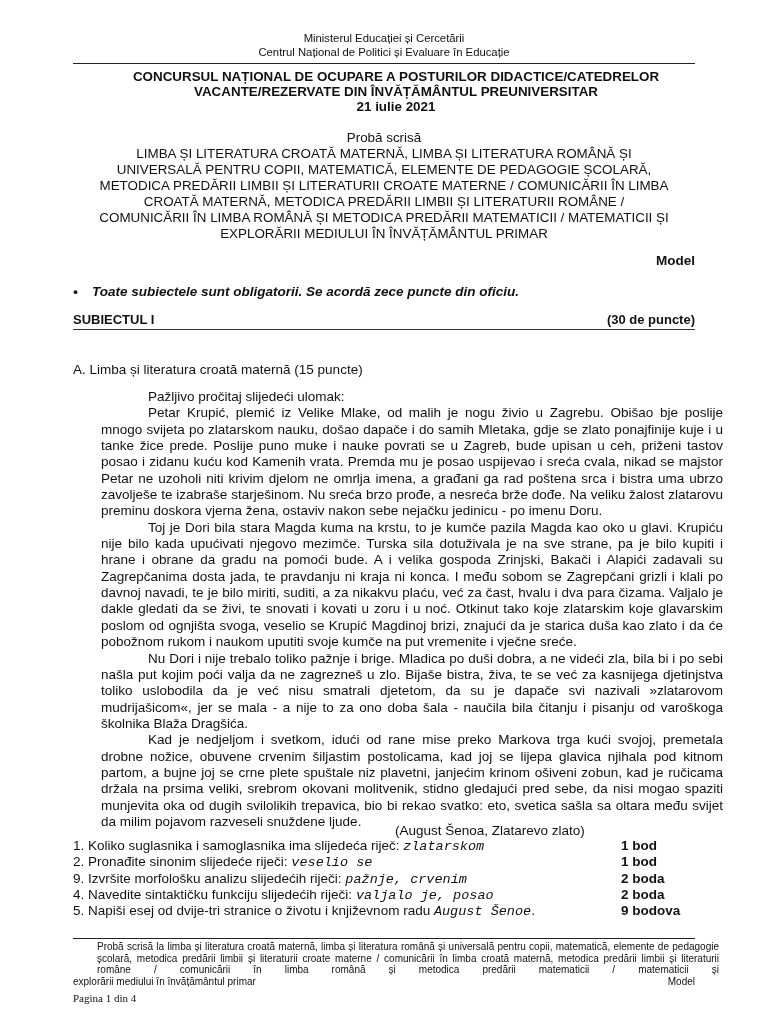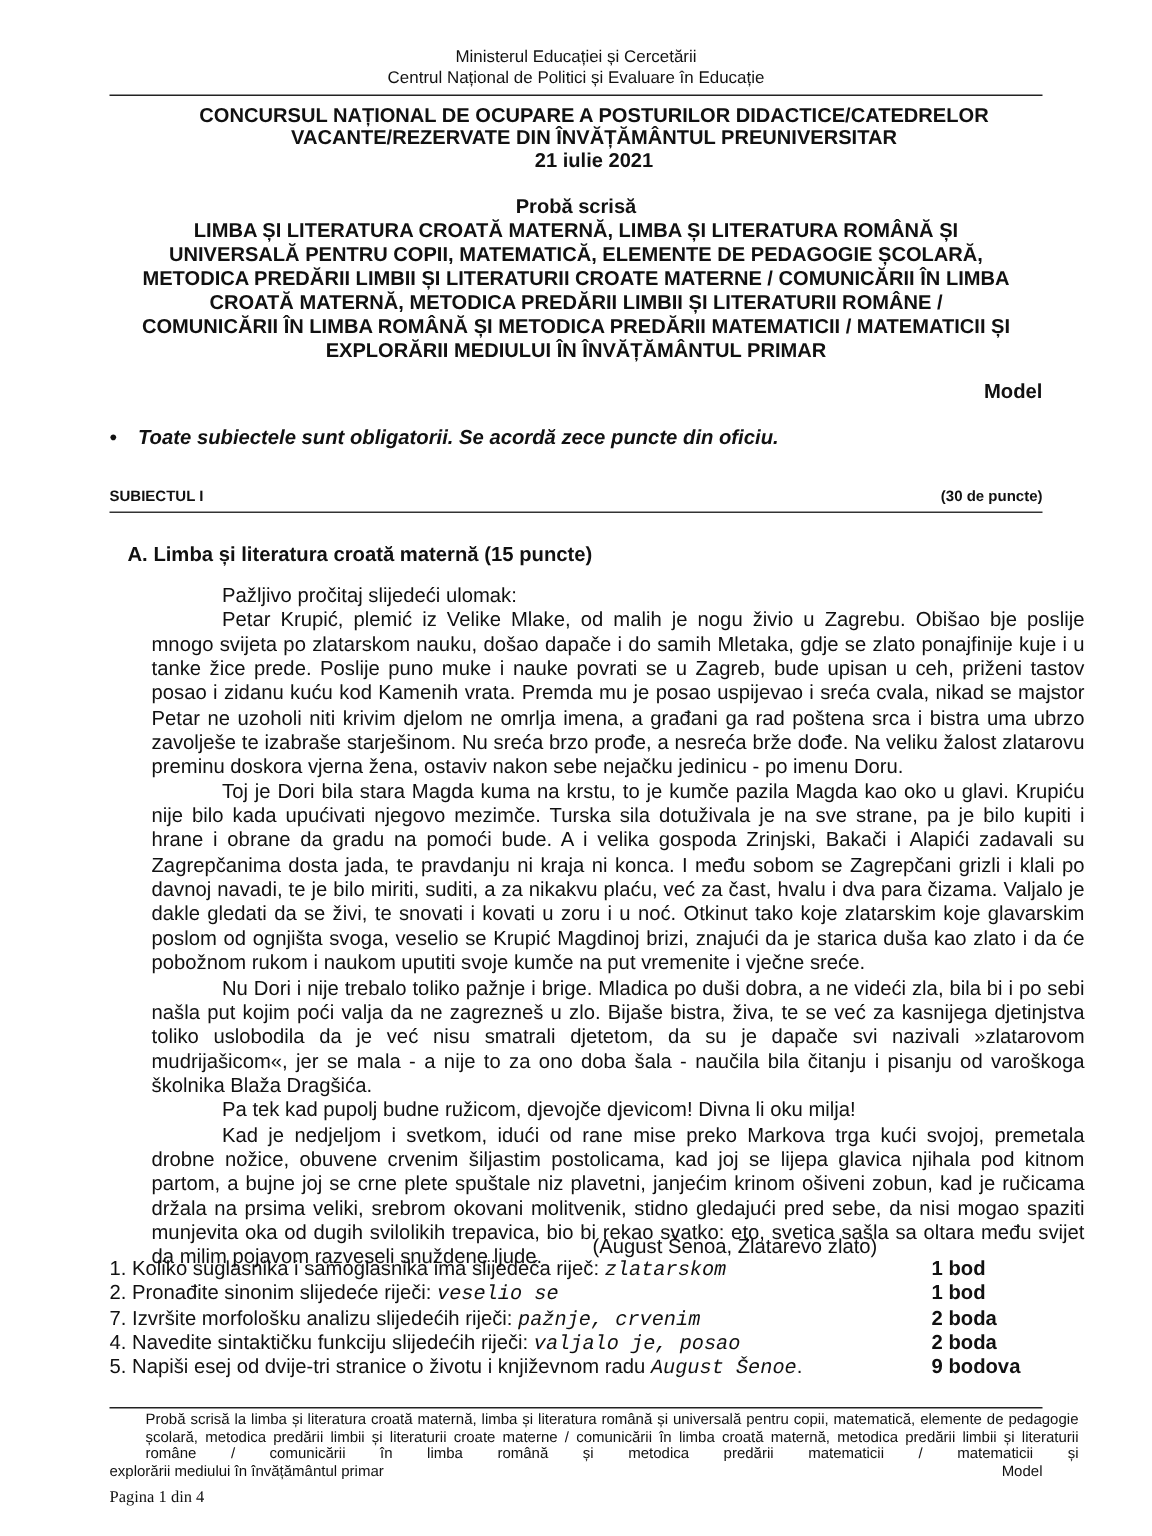--- a/index.html
+++ b/index.html
@@ -1,27 +1,27 @@
 <!DOCTYPE html>
 <html><head>
 <meta charset="utf-8">
 <style>
   html, body { margin: 0; padding: 0; background: #ffffff; }
   body { width: 768px; height: 1024px; position: relative; overflow: hidden; color: #111; font-family: "Liberation Sans", sans-serif; }
   .page { position: absolute; left: 73px; top: 0; width: 622px; }
   .hdr-small { position: absolute; left: 0; width: 622px; text-align: center; font-size: 11.3px; line-height: 14px; }
   .hdr-rule { position: absolute; left: 0; top: 63px; width: 622px; height: 0; border-top: 1.5px solid #222; }
   .title { position: absolute; left: 12px; width: 622px; text-align: center; font-weight: bold; font-size: 13.4px; line-height: 15.5px; }
-  .subtitle { position: absolute; left: 0; width: 622px; text-align: center; font-weight: bold; font-size: 13.4px; line-height: 16.3px; }
+  .subtitle { position: absolute; left: 0; width: 622px; text-align: center; font-weight: normal; font-size: 13.4px; line-height: 16.3px; }
   .model-right { position: absolute; right: 0; font-weight: bold; font-size: 13.5px; }
   ul.rules { position: absolute; left: 0; top: 284px; margin: 0; padding: 0; list-style: none; font-weight: bold; font-size: 13.5px; line-height: 16px; font-style: italic; }
   ul.rules li { position: relative; padding-left: 19px; }
   ul.rules li::before { content: "\2022"; position: absolute; left: 0; top: 0; }
-  .subj { position: absolute; left: 0; top: 324px; width: 622px; font-weight: bold; font-size: 10px; line-height: 16px; border-bottom: 1.5px solid #333; display: flex; justify-content: space-between; padding-bottom: 1px; }
-  .sec-a { position: absolute; left: 0; top: 362px; font-weight: bold; font-size: 13.5px; margin-left: 12px; }
+  .subj { position: absolute; left: 0; top: 312px; width: 622px; font-weight: bold; font-size: 13px; line-height: 16px; border-bottom: 1.5px solid #333; display: flex; justify-content: space-between; padding-bottom: 1px; }
+  .sec-a { position: absolute; left: 0; top: 362px; font-weight: normal; font-size: 13.5px; }
   .body { position: absolute; left: 0; top: 389px; width: 622px; font-size: 13.5px; line-height: 16.35px; text-align: justify; margin-left: 28px; }
   .body p { margin: 0; text-indent: 47px; }
   .cite { position: absolute; left: 322px; top: 823px; font-size: 13.5px; }
   .qs { position: absolute; left: 0; top: 838px; width: 622px; font-size: 13.5px; line-height: 16.3px; }
   .q { position: relative; height: 16.3px; }
   .q .pts { position: absolute; left: 548px; top: 0; font-weight: bold; }
   .q em { font-style: italic; font-family: Liberation Mono, monospace; }
   .foot-rule { position: absolute; left: 0; top: 938px; width: 622px; border-top: 1.5px solid #222; }
   .foot { position: absolute; left: 0; top: 941px; width: 622px; font-size: 10px; line-height: 11.6px; text-align: justify; text-align-last: justify; margin-left: 24px; }
   .foot-last { position: absolute; left: 0; top: 976px; width: 622px; font-size: 10px; line-height: 11.6px; display: flex; justify-content: space-between; }
@@ -59,37 +59,36 @@
     <span>(30 de puncte)</span>
   </div>
 
   <div class="sec-a">A. Limba și literatura croată maternă (15 puncte)</div>
 
   <div class="body">
     <p>Pažljivo pročitaj slijedeći ulomak:</p>
     <p>Petar Krupić, plemić iz Velike Mlake, od malih je nogu živio u Zagrebu. Obišao bje poslije mnogo svijeta po zlatarskom nauku, došao dapače i do samih Mletaka, gdje se zlato ponajfinije kuje i u tanke žice prede. Poslije puno muke i nauke povrati se u Zagreb, bude upisan u ceh, priženi tastov posao i zidanu kuću kod Kamenih vrata. Premda mu je posao uspijevao i sreća cvala, nikad se majstor Petar ne uzoholi niti krivim djelom ne omrlja imena, a građani ga rad poštena srca i bistra uma ubrzo zavolješe te izabraše starješinom. Nu sreća brzo prođe, a nesreća brže dođe. Na veliku žalost zlatarovu preminu doskora vjerna žena, ostaviv nakon sebe nejačku jedinicu - po imenu Doru.</p>
     <p>Toj je Dori bila stara Magda kuma na krstu, to je kumče pazila Magda kao oko u glavi. Krupiću nije bilo kada upućivati njegovo mezimče. Turska sila dotuživala je na sve strane, pa je bilo kupiti i hrane i obrane da gradu na pomoći bude. A i velika gospoda Zrinjski, Bakači i Alapići zadavali su Zagrepčanima dosta jada, te pravdanju ni kraja ni konca. I među sobom se Zagrepčani grizli i klali po davnoj navadi, te je bilo miriti, suditi, a za nikakvu plaću, već za čast, hvalu i dva para čizama. Valjalo je dakle gledati da se živi, te snovati i kovati u zoru i u noć. Otkinut tako koje zlatarskim koje glavarskim poslom od ognjišta svoga, veselio se Krupić Magdinoj brizi, znajući da je starica duša kao zlato i da će pobožnom rukom i naukom uputiti svoje kumče na put vremenite i vječne sreće.</p>
     <p>Nu Dori i nije trebalo toliko pažnje i brige. Mladica po duši dobra, a ne videći zla, bila bi i po sebi našla put kojim poći valja da ne zagrezneš u zlo. Bijaše bistra, živa, te se već za kasnijega djetinjstva toliko uslobodila da je već nisu smatrali djetetom, da su je dapače svi nazivali »zlatarovom mudrijašicom«, jer se mala - a nije to za ono doba šala - naučila bila čitanju i pisanju od varoškoga školnika Blaža Dragšića.</p>
-    <p>Pa tek kad pupolj budne ružicom, djevojče djevicom! Divna li oku milja!</p>
     <p>Kad je nedjeljom i svetkom, idući od rane mise preko Markova trga kući svojoj, premetala drobne nožice, obuvene crvenim šiljastim postolicama, kad joj se lijepa glavica njihala pod kitnom partom, a bujne joj se crne plete spuštale niz plavetni, janjećim krinom ošiveni zobun, kad je ručicama držala na prsima veliki, srebrom okovani molitvenik, stidno gledajući pred sebe, da nisi mogao spaziti munjevita oka od dugih svilolikih trepavica, bio bi rekao svatko: eto, svetica sašla sa oltara među svijet da milim pojavom razveseli snuždene ljude.</p>
   </div>
 
   <div class="cite">(August Šenoa, Zlatarevo zlato)</div>
 
   <div class="qs">
     <div class="q">
       <span>1. Koliko suglasnika i samoglasnika ima slijedeća riječ: </span><em>zlatarskom</em><span></span>
       <span class="pts">1 bod</span>
     </div>
     <div class="q">
       <span>2. Pronađite sinonim slijedeće riječi: </span><em>veselio se</em><span></span>
       <span class="pts">1 bod</span>
     </div>
     <div class="q">
-      <span>7. Izvršite morfološku analizu slijedećih riječi: </span><em>pažnje, crvenim</em><span></span>
+      <span>9. Izvršite morfološku analizu slijedećih riječi: </span><em>pažnje, crvenim</em><span></span>
       <span class="pts">2 boda</span>
     </div>
     <div class="q">
       <span>4. Navedite sintaktičku funkciju slijedećih riječi: </span><em>valjalo je, posao</em><span></span>
       <span class="pts">2 boda</span>
     </div>
     <div class="q">
       <span>5. Napiši esej od dvije-tri stranice o životu i književnom radu </span><em>August Šenoe</em><span>.</span>
       <span class="pts">9 bodova</span>
     </div>

